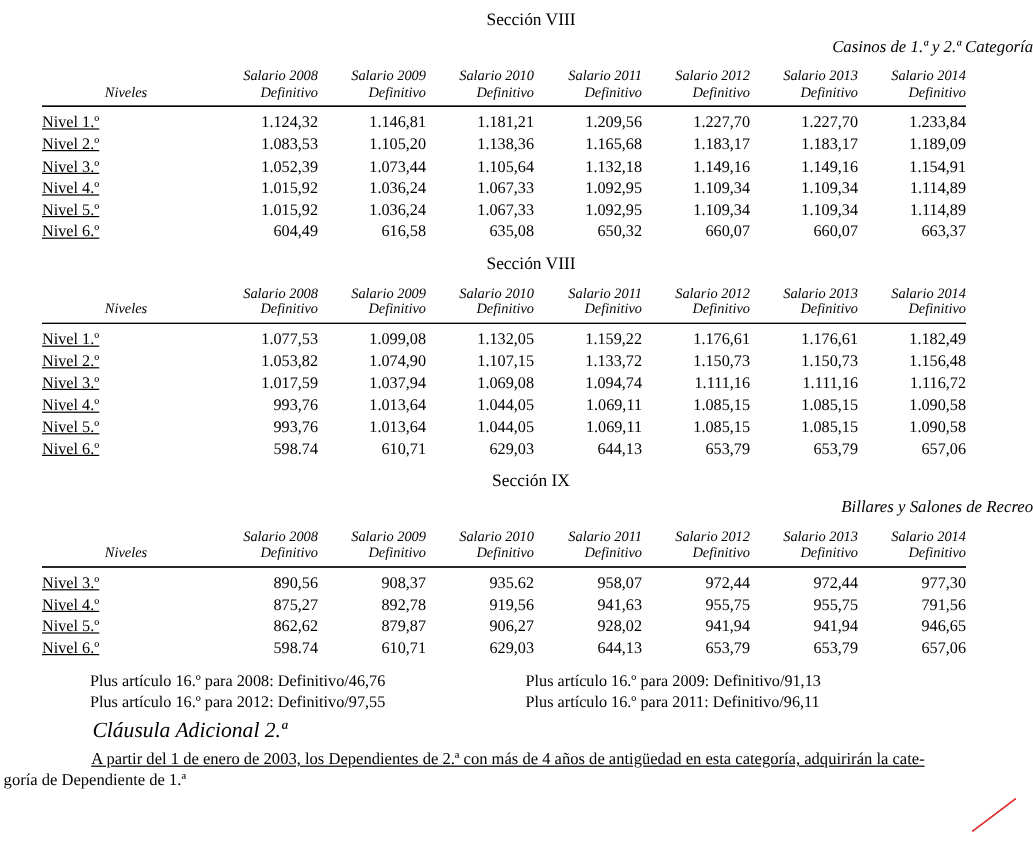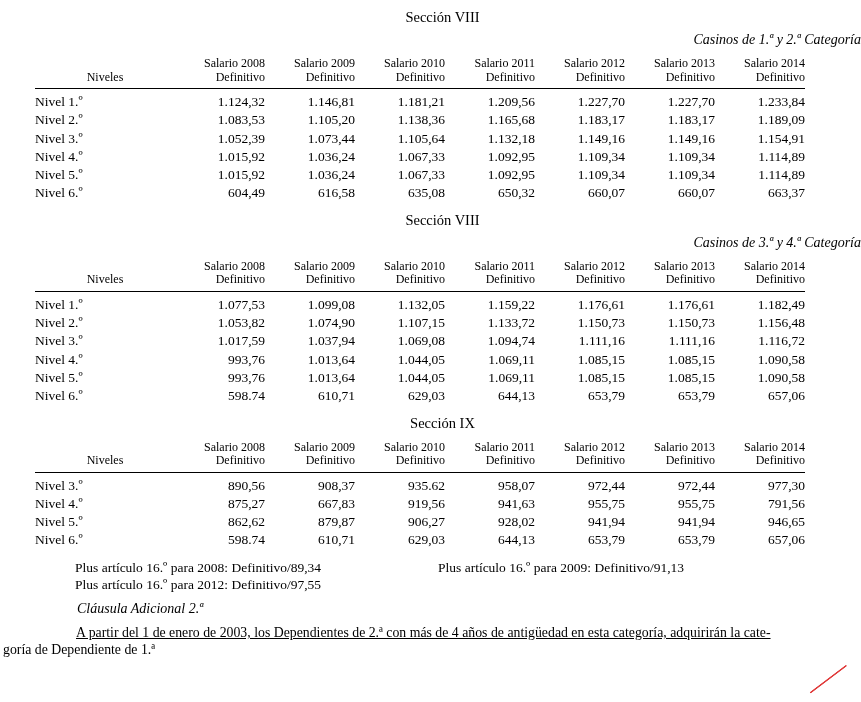--- a/index.html
+++ b/index.html
@@ -7,31 +7,31 @@
     width:861px; height:702px; overflow:hidden;
     background:#ffffff; color:#000;
     font-family:"Liberation Serif", serif;
     position:relative;
   }
   .page { position:relative; width:861px; height:702px; }
   .sec-title { text-align:center; font-size:14.5px; line-height:17px; margin-top:9px;padding-left:24px; }
   .sec-subtitle { text-align:right; font-style:italic; font-size:14px; line-height:17px; margin-top:5px; }
   table.salary { border-collapse:collapse; table-layout:fixed; width:770px; margin:9px 0 0 35px; }
   table.salary th {
-    font-weight:normal; font-size:12px; line-height:13.5px;
+    font-weight:normal; font-style:italic; font-size:12px; line-height:13.5px;
     text-align:right; vertical-align:bottom; padding:0 0 4px 0;
     border-bottom:1.6px solid #000;
   }
   table.salary th.lbl { text-align:center; }
   table.salary td { font-size:13.5px; line-height:18.3px; text-align:right; padding:0; white-space:nowrap; }
-  table.salary td.lbl { text-align:left; }
+  table.salary td.lbl { text-align:left;text-decoration:underline; }
   table.salary tbody tr:first-child td { padding-top:4px; }
   .plus { display:flex; margin:9px 0 0 75px; font-size:13.5px; line-height:17.2px; }
   .plus .col-left { width:363px; }
-  .clausula { margin:7px 0 0 77px; font-style:italic; font-size:14px; line-height:17px; }
+  .clausula { margin:7px 0 0 77px; font-style:italic; font-size:18px; line-height:17px; }
   .para { margin-top:8px; font-size:13.8px; line-height:16.5px; }
   .para .l1 { margin-left:3px; text-indent:73px; white-space:nowrap;text-decoration:underline; }
   .para .l2 { margin-left:3px; }
   .red-slash {
     position:absolute; left:810px; top:683px; width:46px; height:0;
     border-top:2.4px solid; border-radius:2px;
     transform:rotate(-37deg); transform-origin:left center;
   }
 </style>
 </head>
@@ -124,21 +124,20 @@
               <td>650,32</td>
               <td>660,07</td>
               <td>660,07</td>
               <td>663,37</td>
             </tr>
           </tbody>
         </table>
       </section>
       <section>
         <div class="sec-title">Sección VIII</div>
-        <div class="sec-subtitle">Casinos de 3.ª y 4.ª Categoría</div>
         <table class="salary">
           <colgroup>
             <col style="width:140px">
             <col style="width:90px">
             <col style="width:90px">
             <col style="width:90px">
             <col style="width:90px">
             <col style="width:90px">
             <col style="width:90px">
             <col style="width:90px">
@@ -214,20 +213,21 @@
               <td>644,13</td>
               <td>653,79</td>
               <td>653,79</td>
               <td>657,06</td>
             </tr>
           </tbody>
         </table>
       </section>
       <section>
         <div class="sec-title">Sección IX</div>
+        <div class="sec-subtitle">Billares y Salones de Recreo</div>
         <table class="salary">
           <colgroup>
             <col style="width:140px">
             <col style="width:90px">
             <col style="width:90px">
             <col style="width:90px">
             <col style="width:90px">
             <col style="width:90px">
             <col style="width:90px">
             <col style="width:90px">
@@ -251,21 +251,21 @@
               <td>908,37</td>
               <td>935.62</td>
               <td>958,07</td>
               <td>972,44</td>
               <td>972,44</td>
               <td>977,30</td>
             </tr>
             <tr>
               <td class="lbl">Nivel 4.º</td>
               <td>875,27</td>
-              <td>667,83</td>
+              <td>892,78</td>
               <td>919,56</td>
               <td>941,63</td>
               <td>955,75</td>
               <td>955,75</td>
               <td>791,56</td>
             </tr>
             <tr>
               <td class="lbl">Nivel 5.º</td>
               <td>862,62</td>
               <td>879,87</td>
@@ -285,25 +285,26 @@
               <td>653,79</td>
               <td>657,06</td>
             </tr>
           </tbody>
         </table>
       </section>
     </div>
 
   <div class="plus">
     <div class="col-left" id="plus-left">
-        <div>Plus artículo 16.º para 2008: Definitivo/89,34</div>
+        <div>Plus artículo 16.º para 2008: Definitivo/46,76</div>
         <div>Plus artículo 16.º para 2012: Definitivo/97,55</div>
       </div>
     <div class="col-right" id="plus-right">
         <div>Plus artículo 16.º para 2009: Definitivo/91,13</div>
+        <div>Plus artículo 16.º para 2011: Definitivo/96,11</div>
       </div>
   </div>
 
   <div class="clausula">Cláusula Adicional 2.ª</div>
 
   <div class="para">
     <div class="l1">A partir del 1 de enero de 2003, los Dependientes de 2.ª con más de 4 años de antigüedad en esta categoría, adquirirán la cate-</div>
     <div class="l2">goría de Dependiente de 1.ª</div>
   </div>
 

